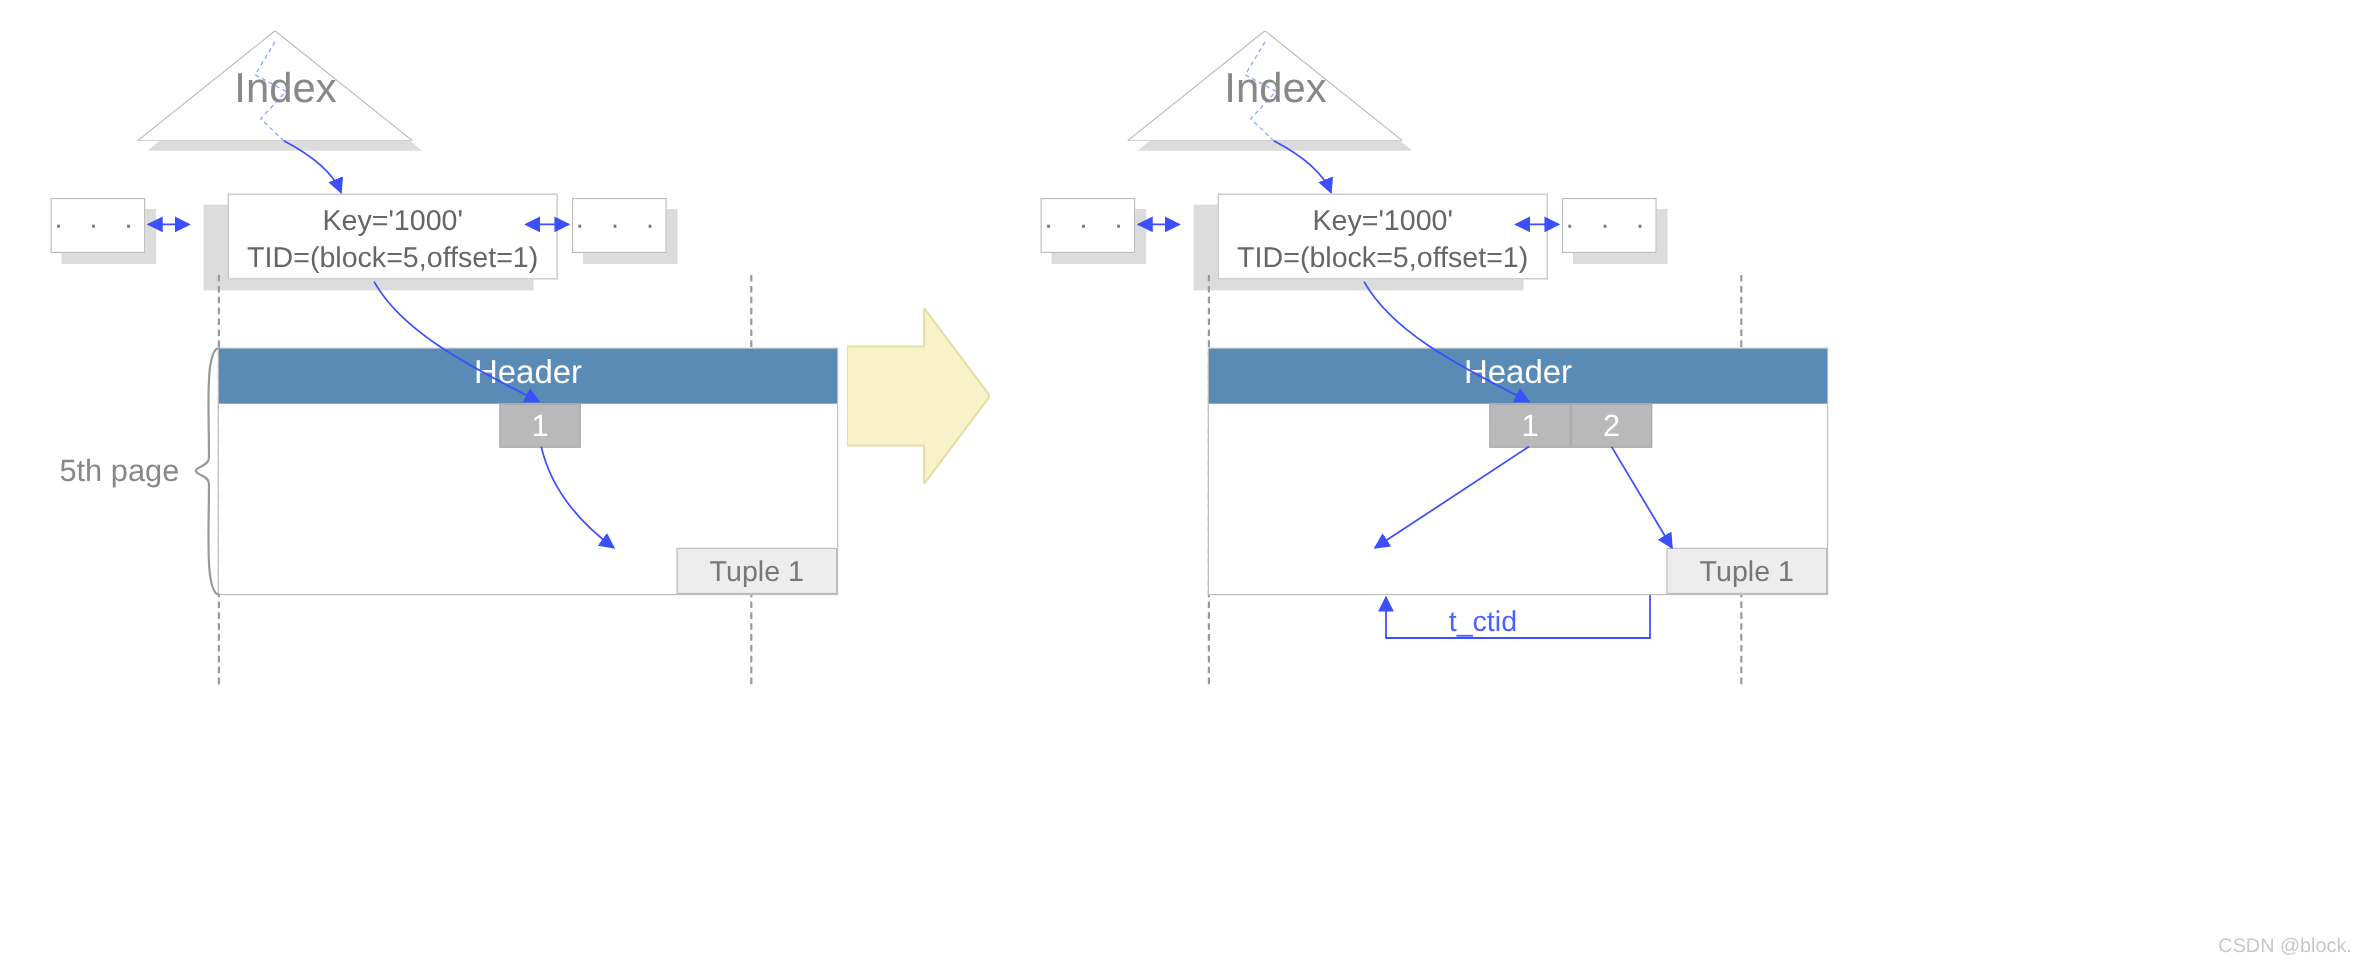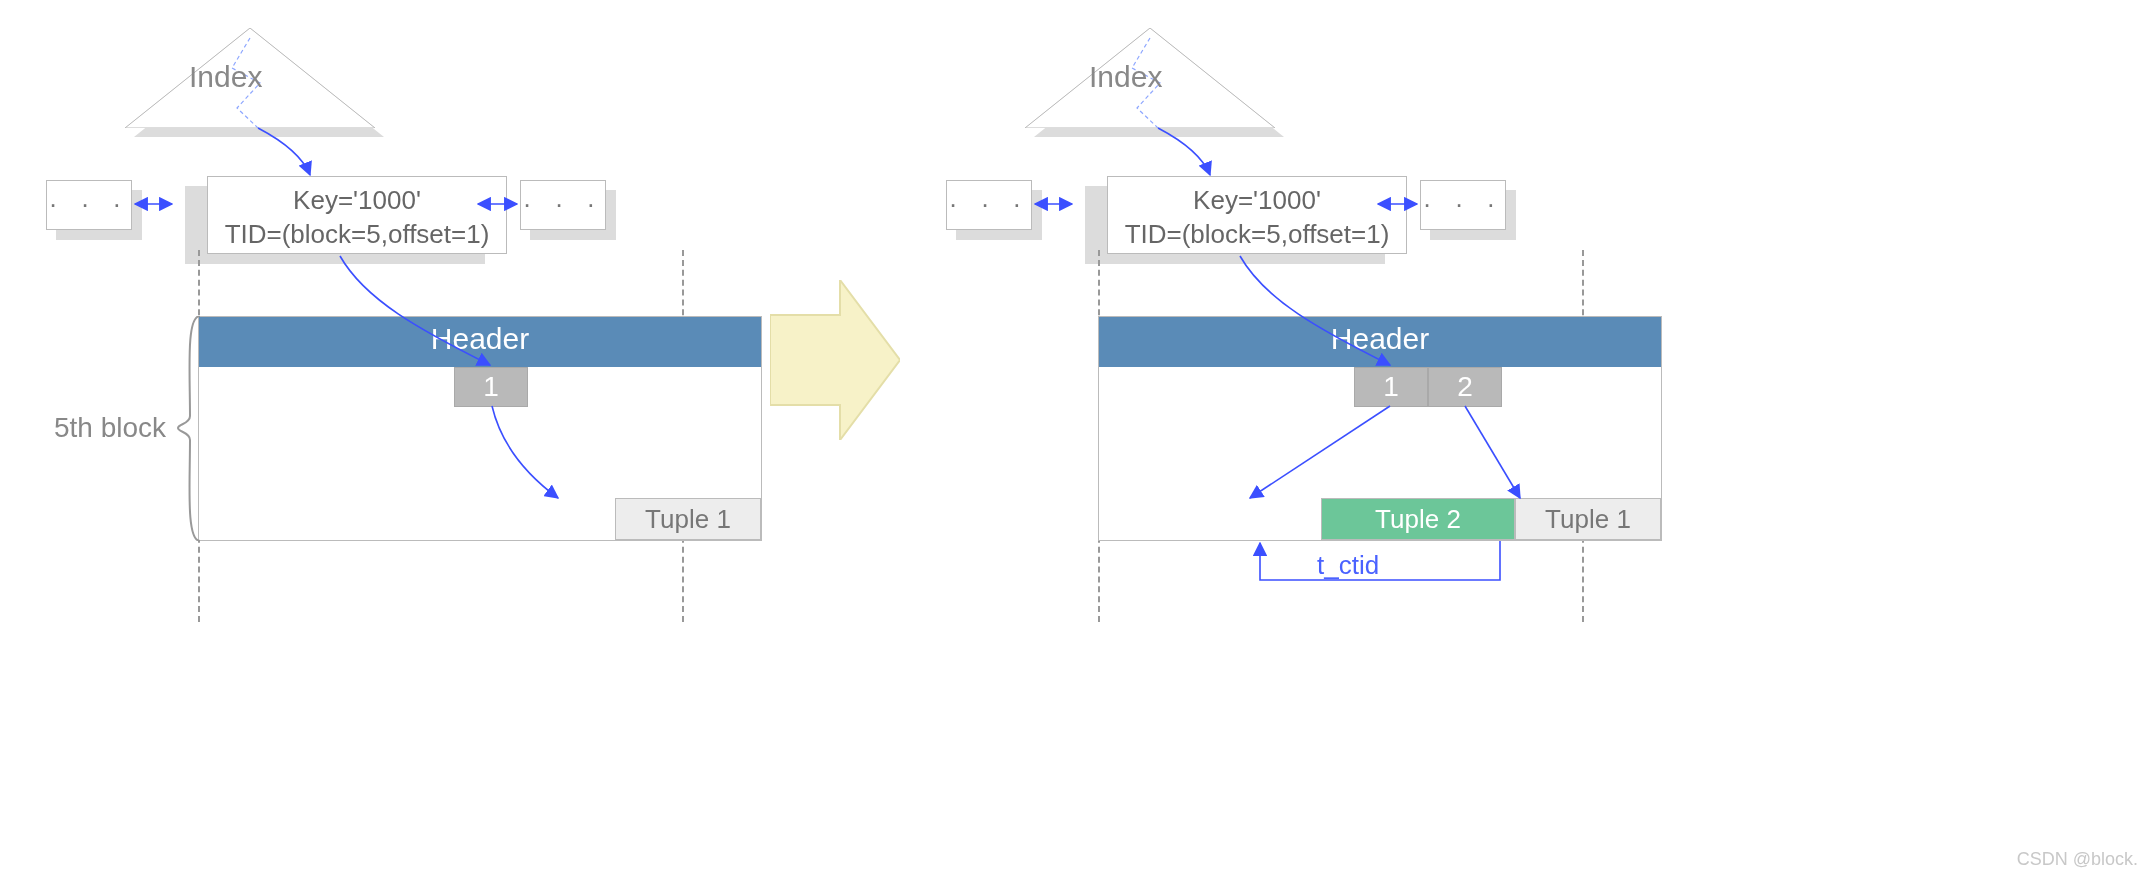--- a/index.html
+++ b/index.html
@@ -55,22 +55,22 @@
     border-bottom: 100px solid #ffffff;
     filter: drop-shadow(0 0 0.5px #aaa);
   }
   .tri-outline {
     position: absolute;
     top: 0; left: 0;
     width: 250px; height: 100px;
   }
   .index-label {
     position: absolute;
-    top: 32px; left: 64px;
-    font-size: 30px;
+    top: 32px; left: 88px;
+    font-size: 38px;
     color: #888;
   }
 
   
   .box-shadow {
     position: absolute;
     background: #dcdcdc;
   }
   .box {
     position: absolute;
@@ -233,21 +233,21 @@
 
     <line x1="135" y1="204" x2="172" y2="204" stroke="#3b4fff" stroke-width="1.6" marker-start="url(#ah2-l)" marker-end="url(#ah-l)"></line>
     <line x1="478" y1="204" x2="517" y2="204" stroke="#3b4fff" stroke-width="1.6" marker-start="url(#ah2-l)" marker-end="url(#ah-l)"></line>
 
     <path d="M340,256 C365,300 420,330 490,365" fill="none" stroke="#3b4fff" stroke-width="1.6" marker-end="url(#ah-l)"></path>
 
     <path d="M492,406 C500,440 520,470 558,498" fill="none" stroke="#3b4fff" stroke-width="1.6" marker-end="url(#ah-l)"></path>
   </svg>
 </div>
 
-<div class="brace-label">5th block</div>
+<div class="brace-label">5th page</div>
 <svg class="brace" viewBox="0 0 26 225">
   <path d="M24,0 C10,0 14,56 14,100 C14,108 2,108 2,112 C2,116 14,116 14,124 C14,168 10,225 24,225" fill="none" stroke="#999" stroke-width="2"></path>
 </svg>
 
 <svg class="big-arrow" viewBox="0 0 130 160">
   <polygon points="0,35 70,35 70,0 130,80 70,160 70,125 0,125" fill="#f7f2c8" stroke="#e4dea8" stroke-width="2"></polygon>
 </svg>
 
 <div class="panel right">
 
@@ -274,21 +274,20 @@
   <div class="box dots-box-r">· · ·</div>
 
   <div class="vdash vdash-l"></div>
   <div class="vdash vdash-r"></div>
 
   <div class="page">
     <div class="page-header">Header</div>
     <div class="slot slot1">1</div>
     <div class="slot slot2">2</div>
     <div class="tuple tuple1">Tuple 1</div>
-    <div class="tuple tuple2">Tuple  2</div>
   </div>
 
   <div class="tctid">t_ctid</div>
 
   <svg class="over" width="780" height="640">
     <defs>
       <marker id="ah-r" viewBox="0 0 10 10" refX="9" refY="5" markerWidth="9" markerHeight="9" orient="auto">
         <path d="M0,0 L10,5 L0,10 Z" fill="#3b4fff"></path>
       </marker>
       <marker id="ah2-r" viewBox="0 0 10 10" refX="1" refY="5" markerWidth="9" markerHeight="9" orient="auto">

